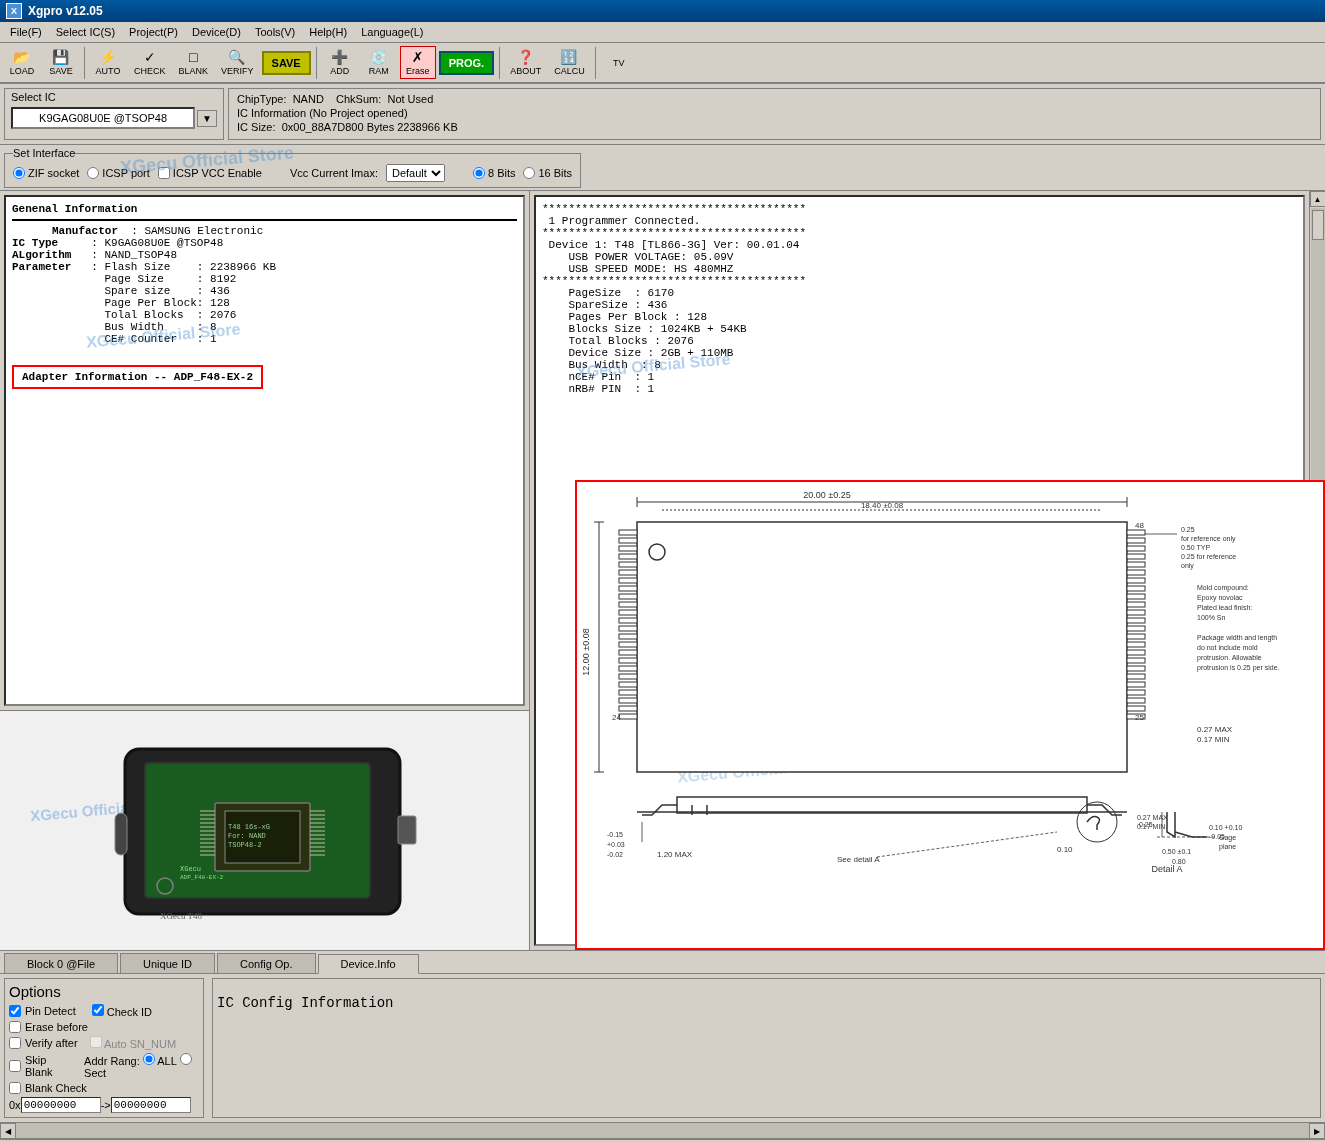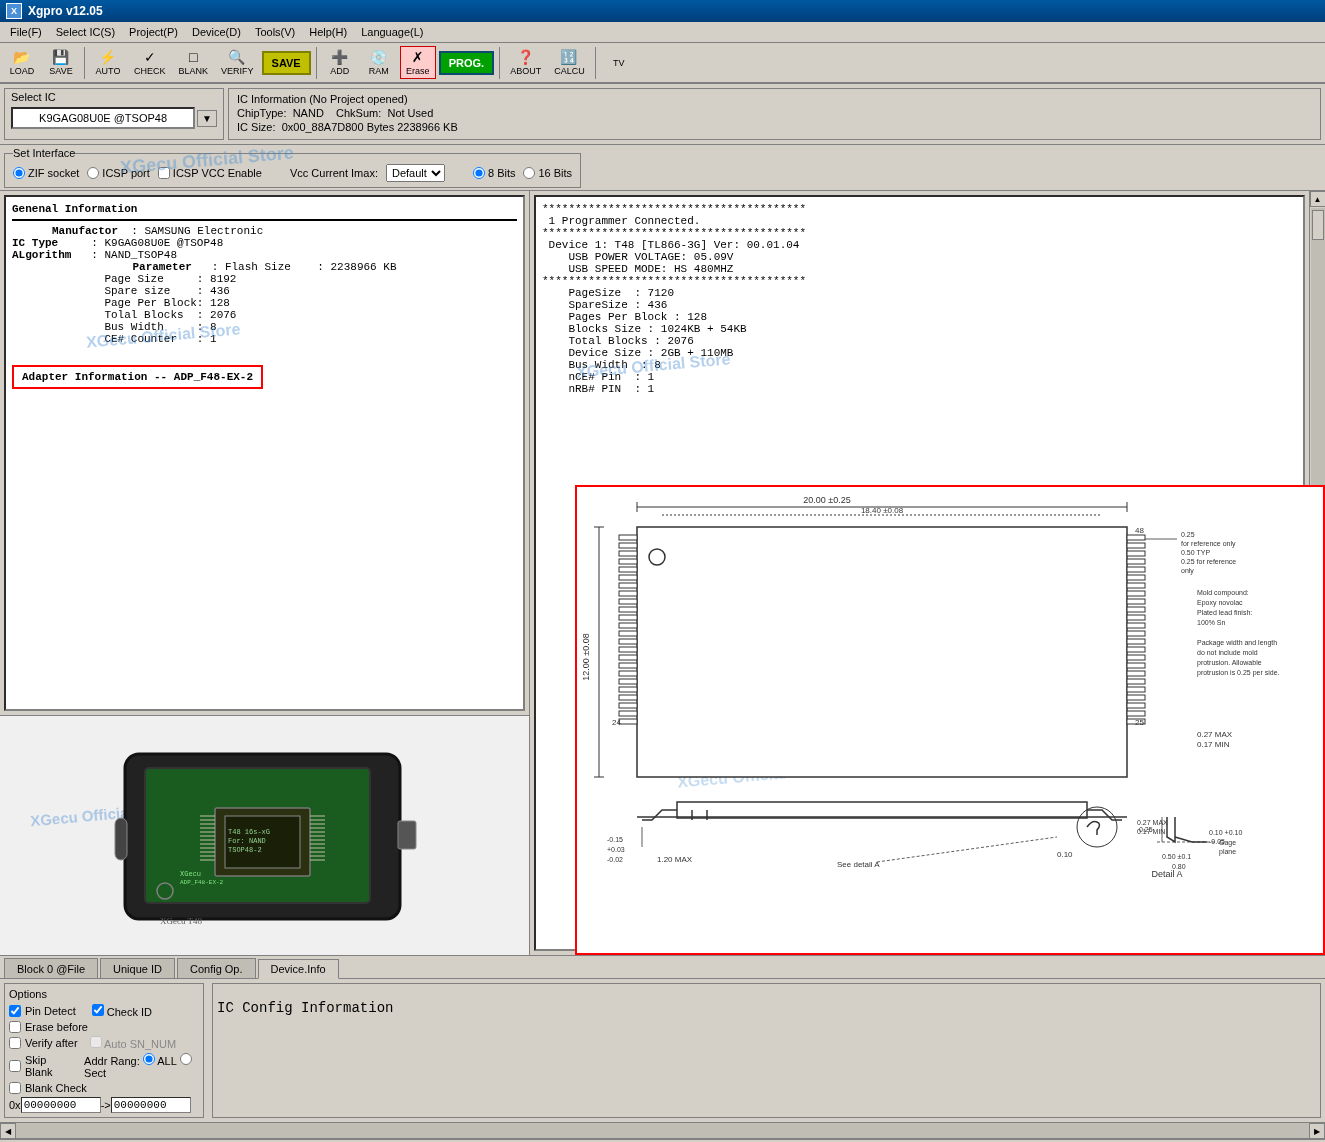--- a/index.html
+++ b/index.html
@@ -197,21 +197,21 @@
     .bottom-section {
       border-top: 1px solid #808080;
       background: #d4d0c8;
     }
     .tabs-row {
       display: flex;
       padding: 2px 4px 0;
       gap: 2px;
     }
     .tab-btn {
-      padding: 3px 12px;
+      padding: 3px 22px;
       border: 1px solid #808080;
       border-bottom: none;
       background: #c0bdb5;
       cursor: pointer;
       font-family: Tahoma, sans-serif;
       font-size: 11px;
     }
     .tab-btn.active {
       background: #d4d0c8;
       border-bottom: 1px solid #d4d0c8;
@@ -222,21 +222,21 @@
       display: flex;
       border-top: 1px solid #808080;
     }
     .options-panel {
       width: 200px;
       border: 1px solid #808080;
       margin: 4px;
       padding: 4px;
       background: #d4d0c8;
     }
-    .options-title { font-family: Tahoma, sans-serif; font-size: 11px; margin-bottom: 4px; }
+    .options-title { font-family: Tahoma, sans-serif; font-size: 15px; margin-bottom: 4px; }
     .option-row { display: flex; align-items: center; gap: 4px; margin: 3px 0; font-family: Tahoma, sans-serif; font-size: 11px; }
     .ic-config-panel {
       flex: 1;
       border: 1px solid #808080;
       margin: 4px;
       padding: 4px;
       background: #d4d0c8;
     }
     .ic-config-title { font-family: Liberation Mono, monospace; font-size: 14px; margin-top: 12px; }
     
@@ -387,27 +387,27 @@
 
     <div class="select-ic-panel">
       <div class="panel-title">Select IC</div>
       <div class="ic-select-row">
         <div class="ic-select-box">K9GAG08U0E @TSOP48</div>
         <button class="ic-dropdown-btn">▼</button>
       </div>
     </div>
 
     <div class="ic-info-panel">
-      <div class="ic-info-row">IC Information (No Project opened)</div>
       <div class="ic-info-row">
         <span>ChipType:</span>&nbsp;
         <span>NAND</span>&nbsp;&nbsp;&nbsp;
         <span>ChkSum:</span>&nbsp;
         <span>Not Used</span>
       </div>
+      <div class="ic-info-row">IC Information (No Project opened)</div>
       <div class="ic-info-row">
         <span>IC Size:</span>&nbsp;
         <span>0x00_88A7D800 Bytes 2238966 KB</span>
       </div>
     </div>
   </div>
 
   <div style="padding: 2px 4px; border-bottom: 1px solid #808080;">
     <fieldset style="border: 1px solid #808080; padding: 2px 8px; display: inline-block;">
       <legend style="font-family: Tahoma, sans-serif; font-size: 11px;">Set Interface</legend>
@@ -445,21 +445,21 @@
 
     <div class="left-panel">
 
       <div class="info-text-area">
         <span class="xgecu-watermark" style="top: 130px; left: 80px; font-size: 16px;">XGecu Official Store</span>
         <div style="font-weight: bold; margin-bottom: 4px;">Genenal Information</div>
         <hr style="border: 1px solid #000; margin: 4px 0;">
         <div style="white-space: pre; padding-left: 40px;"><span style="font-weight:bold;">Manufactor</span>  : SAMSUNG Electronic</div>
         <div style="white-space: pre;"><span style="font-weight:bold;">IC Type    </span> : K9GAG08U0E @TSOP48</div>
         <div style="white-space: pre;"><span style="font-weight:bold;">ALgorithm  </span> : NAND_TSOP48</div>
-        <div style="white-space: pre; text-align: center;"><span style="font-weight:bold;">Parameter  </span> : Flash Size    : 2238966 KB</div>
+        <div style="white-space: pre;"><span style="font-weight:bold;">Parameter  </span> : Flash Size    : 2238966 KB</div>
         <div style="white-space: pre;">              Page Size     : 8192</div>
         <div style="white-space: pre;">              Spare size    : 436</div>
         <div style="white-space: pre;">              Page Per Block: 128</div>
         <div style="white-space: pre;">              Tolal Blocks  : 2076</div>
         <div style="white-space: pre;">              Bus Width     : 8</div>
         <div style="white-space: pre;">              CE# Counter   : 1</div>
         <br>
         <div class="adapter-box">
           <strong>Adapter Information -- ADP_F48-EX-2</strong>
         </div>
@@ -527,21 +527,21 @@
       <div class="right-text-area">
         <span class="xgecu-watermark" style="top: 160px; left: 40px; font-size: 16px;">XGecu Official Store</span>
         <div style="white-space: pre;">****************************************</div>
         <div style="white-space: pre;"> 1 Programmer Connected.</div>
         <div style="white-space: pre;">****************************************</div>
         <div style="white-space: pre;"> Device 1: T48 [TL866-3G] Ver: 00.01.04</div>
         <div style="white-space: pre;">    USB POWER VOLTAGE: 05.09V</div>
         <div style="white-space: pre;">    USB SPEED MODE: HS 480MHZ</div>
         <div style="white-space: pre;">****************************************</div>
         <div style="white-space: pre;"></div>
-        <div style="white-space: pre;">    PageSize  : 7120</div>
+        <div style="white-space: pre;">    PageSize  : 6170</div>
         <div style="white-space: pre;">    SpareSize : 436</div>
         <div style="white-space: pre;">    Pages Per Block : 128</div>
         <div style="white-space: pre;">    Blocks Size : 1024KB + 54KB</div>
         <div style="white-space: pre;">    Total Blocks : 2076</div>
         <div style="white-space: pre;">    Device Size : 2GB + 110MB</div>
         <div style="white-space: pre;">    Bus Width  : 8</div>
         <div style="white-space: pre;">    nCE# Pin  : 1</div>
         <div style="white-space: pre;">    nRB# PIN  : 1</div>
       </div>
     </div>

